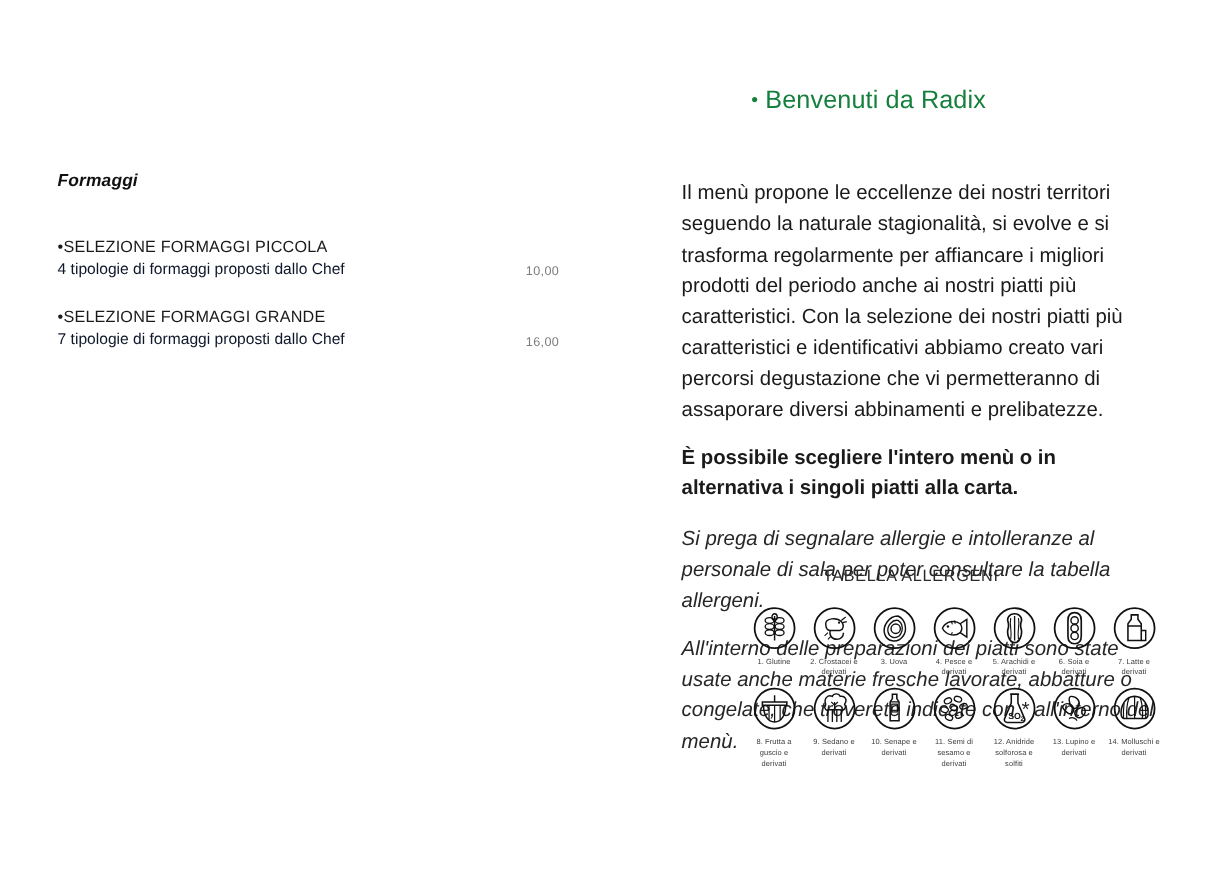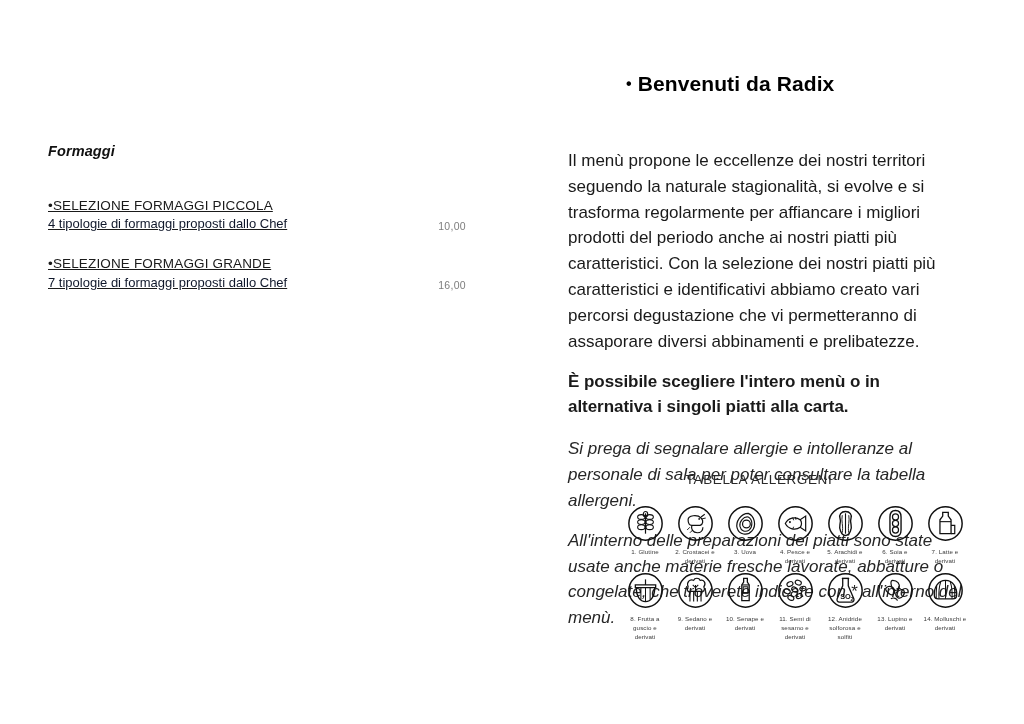--- a/index.html
+++ b/index.html
@@ -27,21 +27,20 @@
     font-size: 14.5px;
     font-weight: 700;
     letter-spacing: 0.1px;
     color: #111;
     margin: 0 0 38px 0;
     font-style: italic;
   }
   .menu-item {
     position: relative;
     margin-bottom: 22px;
-    text-decoration: underline;
   }
   .menu-item-name {
     font-size: 13.5px;
     font-weight: 400;
     letter-spacing: 0.15px;
     color: #1a1a1a;
     line-height: 1.35;
   }
   .menu-item-desc {
     font-size: 13px;
@@ -62,22 +61,22 @@
 
   
   #right-column {
     position: absolute;
     left: 568px;
     top: 72px;
     width: 400px;
   }
   #welcome-title {
     font-size: 21px;
-    font-weight: 700;
-    color: #000000;
+    font-weight: 400;
+    color: #15803d;
     margin: 0 0 52px 0;
     padding-left: 58px;
     letter-spacing: 0.1px;
   }
   #welcome-title .title-bullet {
     font-size: 16px;
     vertical-align: 2px;
     margin-right: 6px;
   }
   .para {

